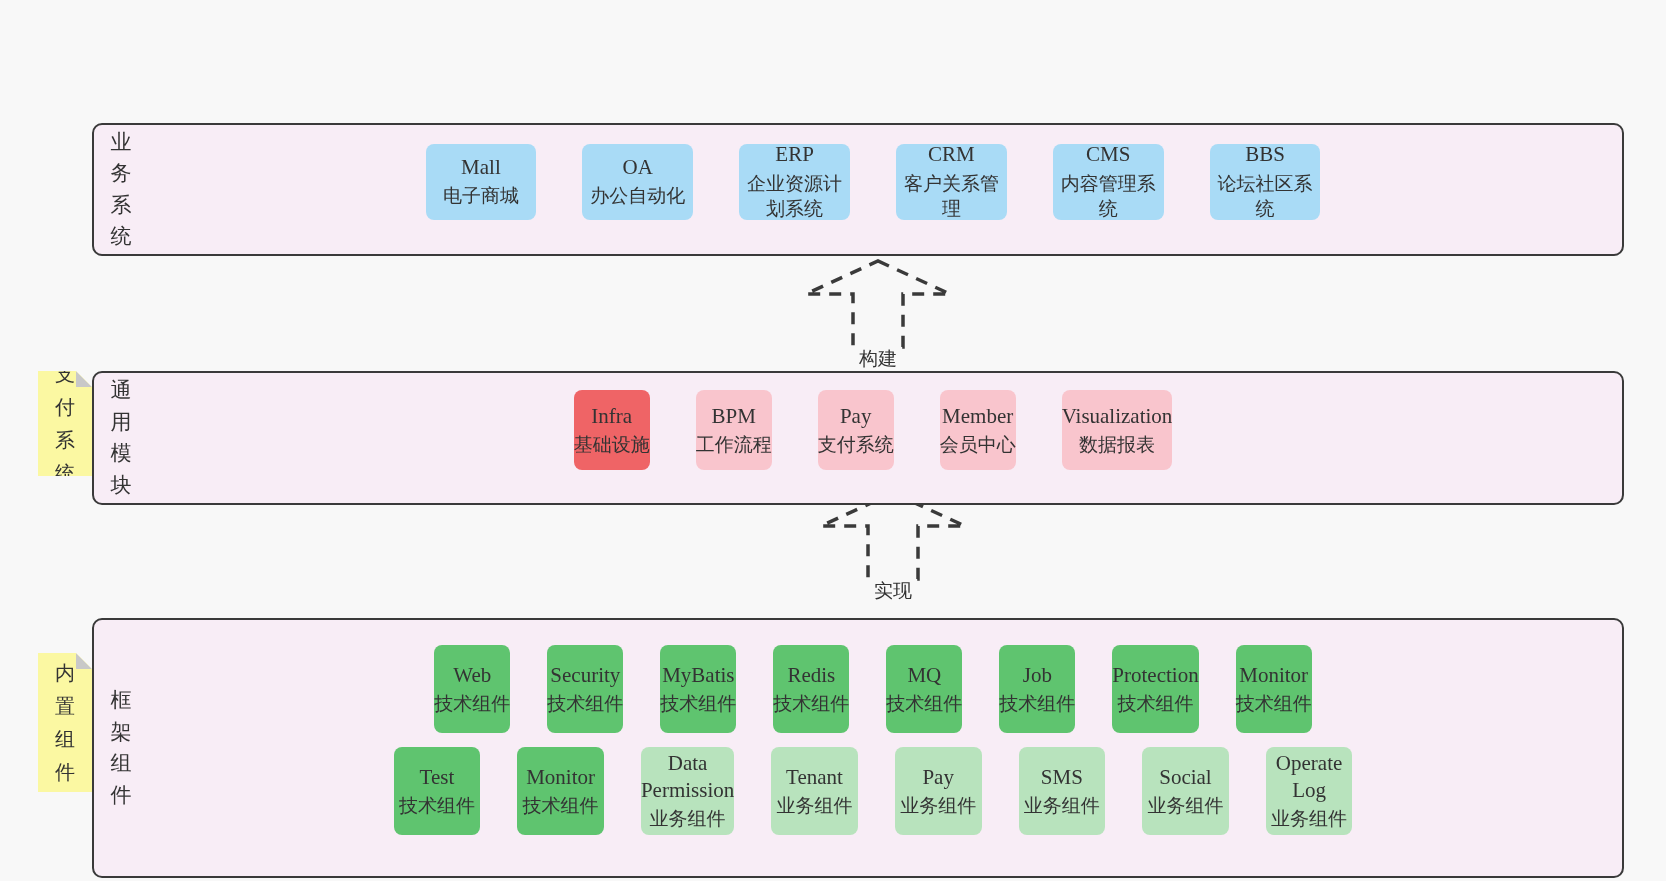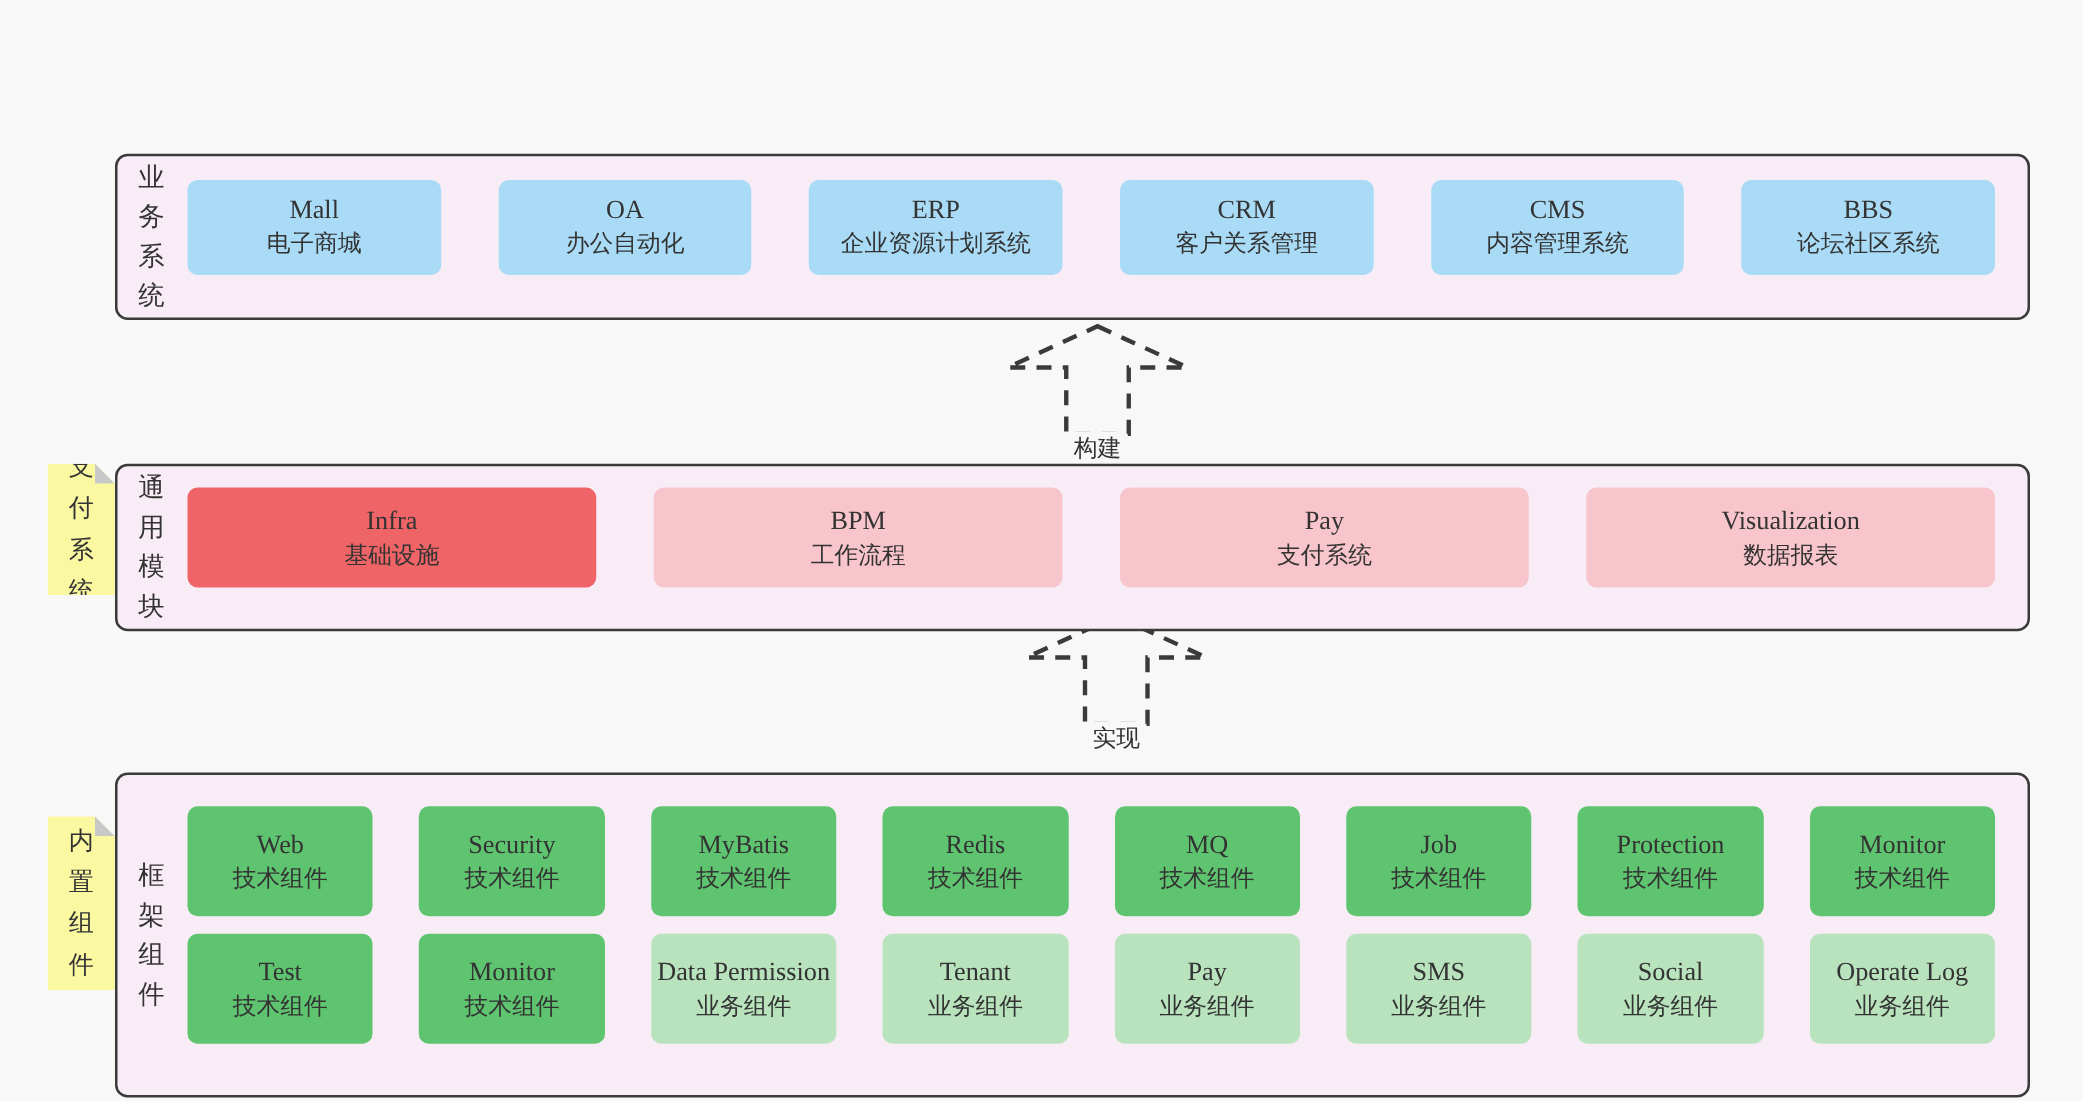--- a/index.html
+++ b/index.html
@@ -10,21 +10,21 @@
          background:var(--panel_bg);border:2px solid var(--line);border-radius:10px;
          display:flex;align-items:stretch;z-index:2;font-family:Liberation Serif, serif;}
   #panel-business{top:123px;height:133px;}
   #panel-common{top:371px;height:134px;}
   #panel-framework{top:618px;height:260px;}
 
   .panel-label{width:26px;margin:auto 0 auto 14px;font-size:21px;color:var(--text);
                line-height:1.5;word-break:break-all;text-align:center;flex:none;}
 
   .rows{flex:1;display:flex;flex-direction:column;justify-content:center;gap:14px;
-        padding:0 26px 16px 16px;}
+        padding:0 26px 16px 16px;align-items:center;}
   .row{display:flex;gap:46px;}
   .row.cols8{gap:37px;}
   .box{flex:1;display:flex;flex-direction:column;align-items:center;justify-content:center;
        border-radius:8px;color:var(--text);text-align:center;}
   #panel-business .box{height:76px;}
   #panel-common .box{height:80px;}
   #panel-framework .box{height:88px;}
   .box-title{font-size:21px;line-height:1.3;}
   .box-subtitle{font-size:19px;line-height:1.35;margin-top:2px;}
   .v-blue{background:var(--blue);}
@@ -109,20 +109,24 @@
           </div>
           <div class="box v-pink">
             <div class="box-title">BPM</div>
             <div class="box-subtitle">工作流程</div>
           </div>
           <div class="box v-pink">
             <div class="box-title">Pay</div>
             <div class="box-subtitle">支付系统</div>
           </div>
           <div class="box v-pink">
+            <div class="box-title">Member</div>
+            <div class="box-subtitle">会员中心</div>
+          </div>
+          <div class="box v-pink">
             <div class="box-title">Visualization</div>
             <div class="box-subtitle">数据报表</div>
           </div>
         </div>
       </div>
   </div>
 
   <div class="arrow" id="arrow-implement">
     <svg width="150" height="92" viewBox="0 0 150 92">
       <path d="M75 3 L147 36 L100 36 L100 89 L50 89 L50 36 L3 36 Z" fill="none" stroke="#3a3a3a" stroke-width="3.5" stroke-dasharray="12 9"></path>

